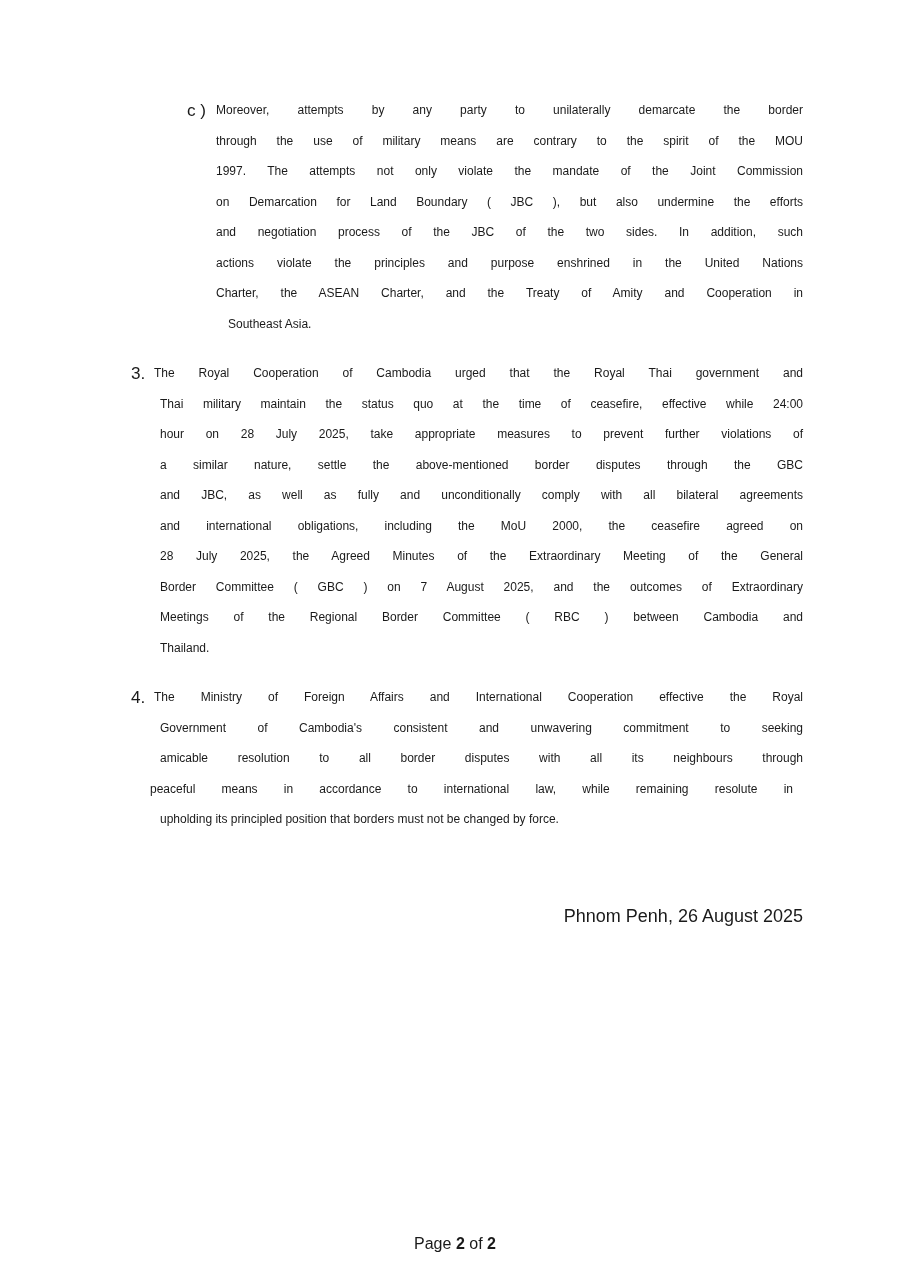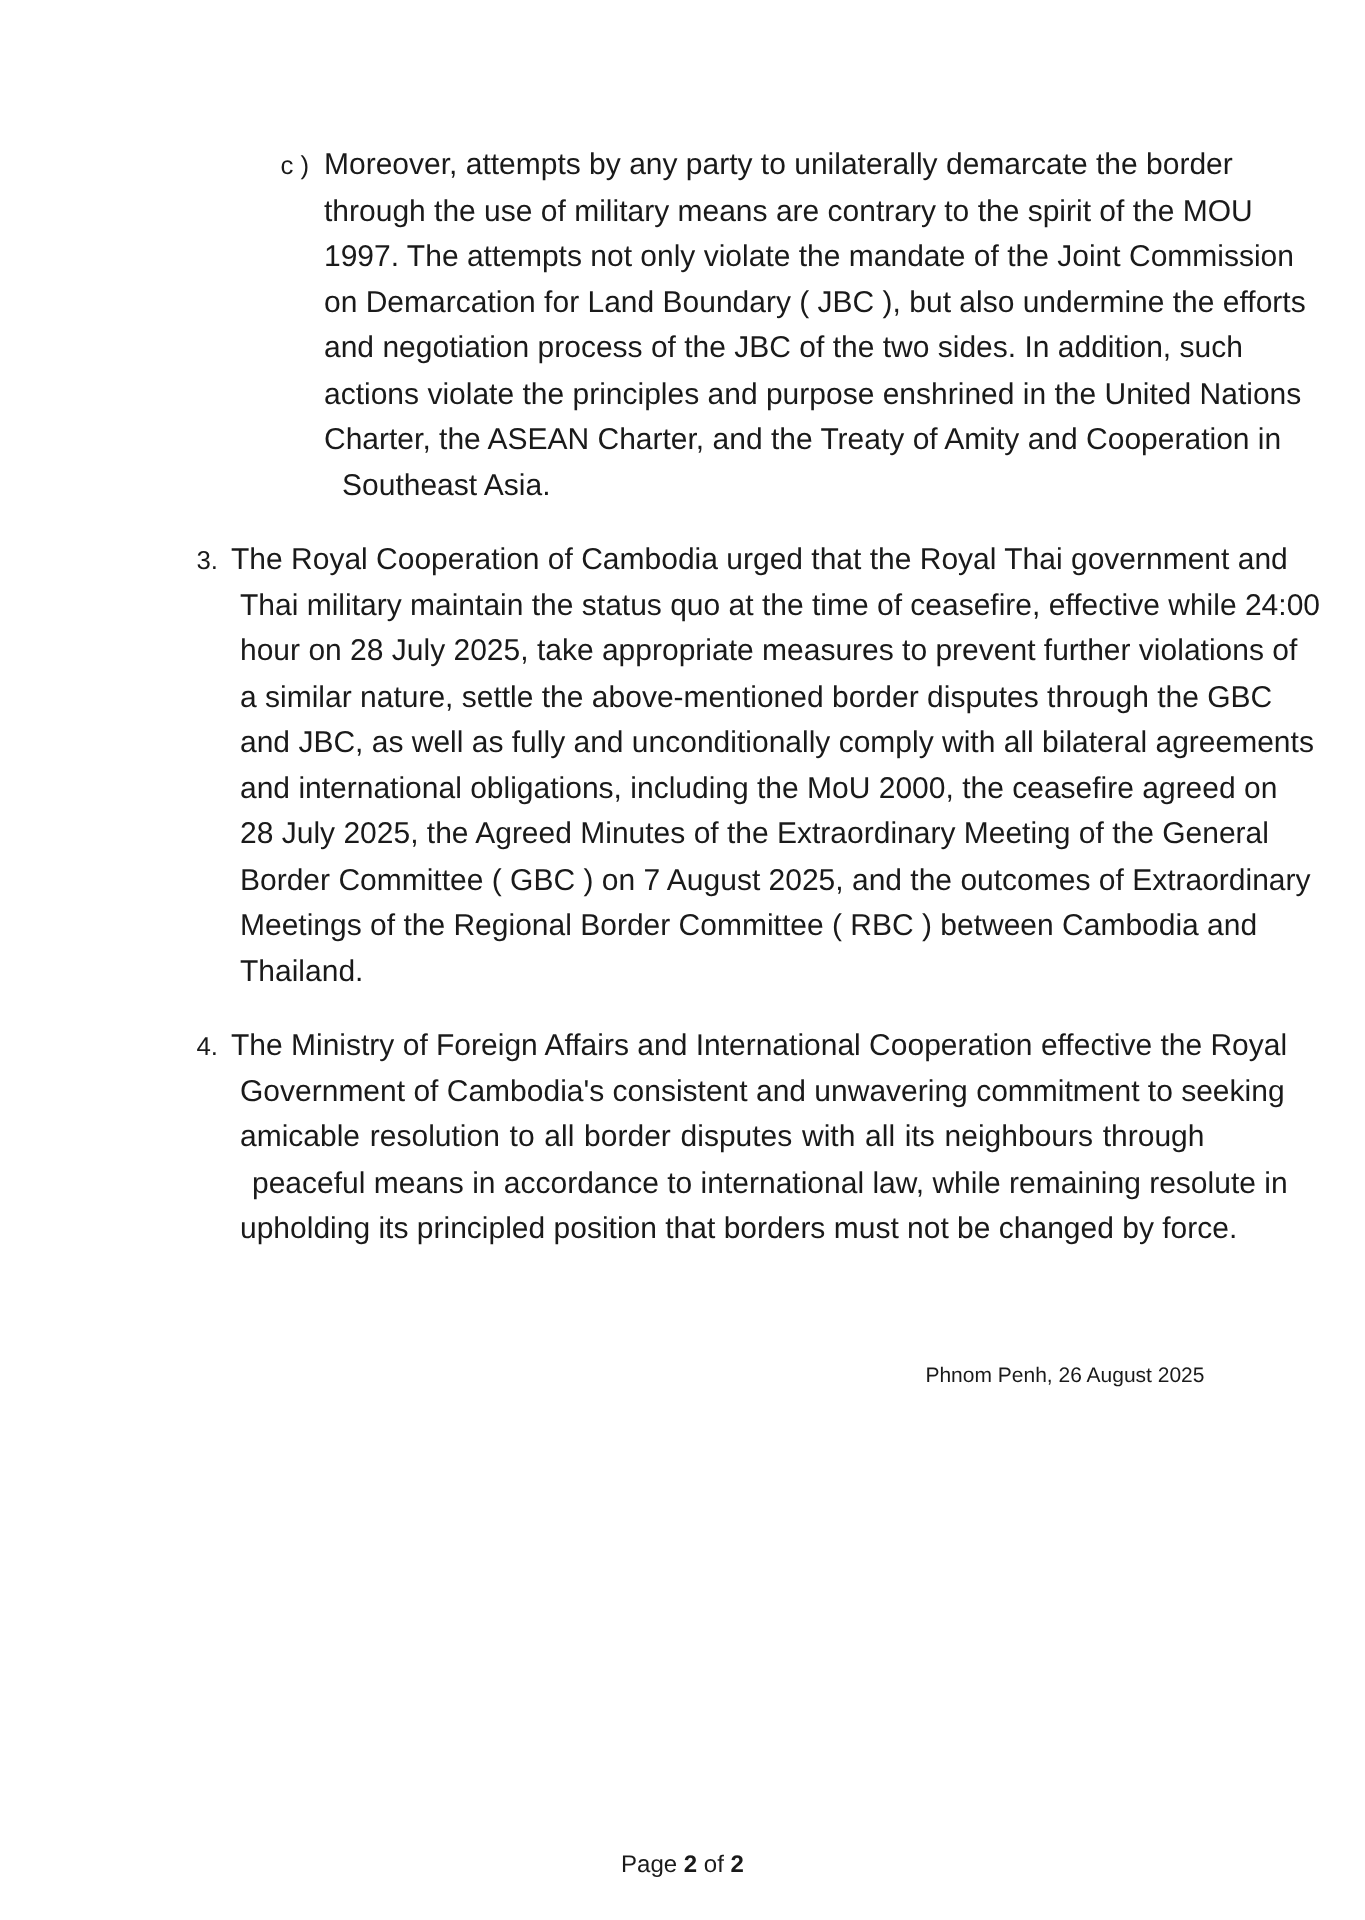--- a/index.html
+++ b/index.html
@@ -1,21 +1,21 @@
 <!DOCTYPE html>
 <html><head>
 <meta charset="utf-8">
 <style>
   html, body { margin: 0; padding: 0; background: #ffffff; }
   body { width: 910px; height: 1280px; position: relative; overflow: hidden;
          font-family: "Liberation Sans", sans-serif; color: #1a1a1a; }
-  .line { position: absolute; font-size: 20px; line-height: 20px; white-space: nowrap; }
+  .line { position: absolute; font-size: 12px; line-height: 20px; white-space: nowrap; }
   .just { text-align: justify; text-align-last: justify; }
   .marker { position: absolute; font-size: 17.2px; line-height: 20px; }
-  .sig { position: absolute; right: 107px; top: 906px; font-size: 14px; line-height: 20px; }
+  .sig { position: absolute; right: 107px; top: 906px; font-size: 18px; line-height: 20px; }
   .footer { position: absolute; left: 0; width: 910px; top: 1234px; text-align: center; font-size: 16px; line-height: 20px; }
   .footer b { font-weight: bold; }
 </style>
 </head>
 <body>
 
 <div>
 
   <span class="marker" style="left:187px; top:100px;">c )</span>
   <div class="line just" style="left:216px; width:587px; top:100px;">Moreover, attempts by any party to unilaterally demarcate the border</div>
@@ -36,21 +36,21 @@
   <div class="line just" style="left:160px; width:643px; top:516px;">and international obligations, including the MoU 2000, the ceasefire agreed on</div>
   <div class="line just" style="left:160px; width:643px; top:546px;">28 July 2025, the Agreed Minutes of the Extraordinary Meeting of the General</div>
   <div class="line just" style="left:160px; width:643px; top:577px;">Border Committee ( GBC ) on 7 August 2025, and the outcomes of Extraordinary</div>
   <div class="line just" style="left:160px; width:643px; top:607px;">Meetings of the Regional Border Committee ( RBC ) between Cambodia and</div>
   <div class="line" style="left:160px; top:638px;">Thailand.</div>
 
   <span class="marker" style="left:131px; top:687px;">4.</span>
   <div class="line just" style="left:154px; width:649px; top:687px;">The Ministry of Foreign Affairs and International Cooperation effective the Royal</div>
   <div class="line just" style="left:160px; width:643px; top:718px;">Government of Cambodia's consistent and unwavering commitment to seeking</div>
   <div class="line just" style="left:160px; width:643px; top:748px;">amicable resolution to all border disputes with all its neighbours through</div>
-  <div class="line just" style="left:168px; width:643px; top:779px;">peaceful means in accordance to international law, while remaining resolute in</div>
+  <div class="line just" style="left:150px; width:643px; top:779px;">peaceful means in accordance to international law, while remaining resolute in</div>
   <div class="line" style="left:160px; top:809px;">upholding its principled position that borders must not be changed by force.</div>
 
   <div class="sig">Phnom Penh, 26 August 2025</div>
 
   <div class="footer">
     <span>Page</span>
     <b>2</b>
     <span>of</span>
     <b>2</b>
   </div>

